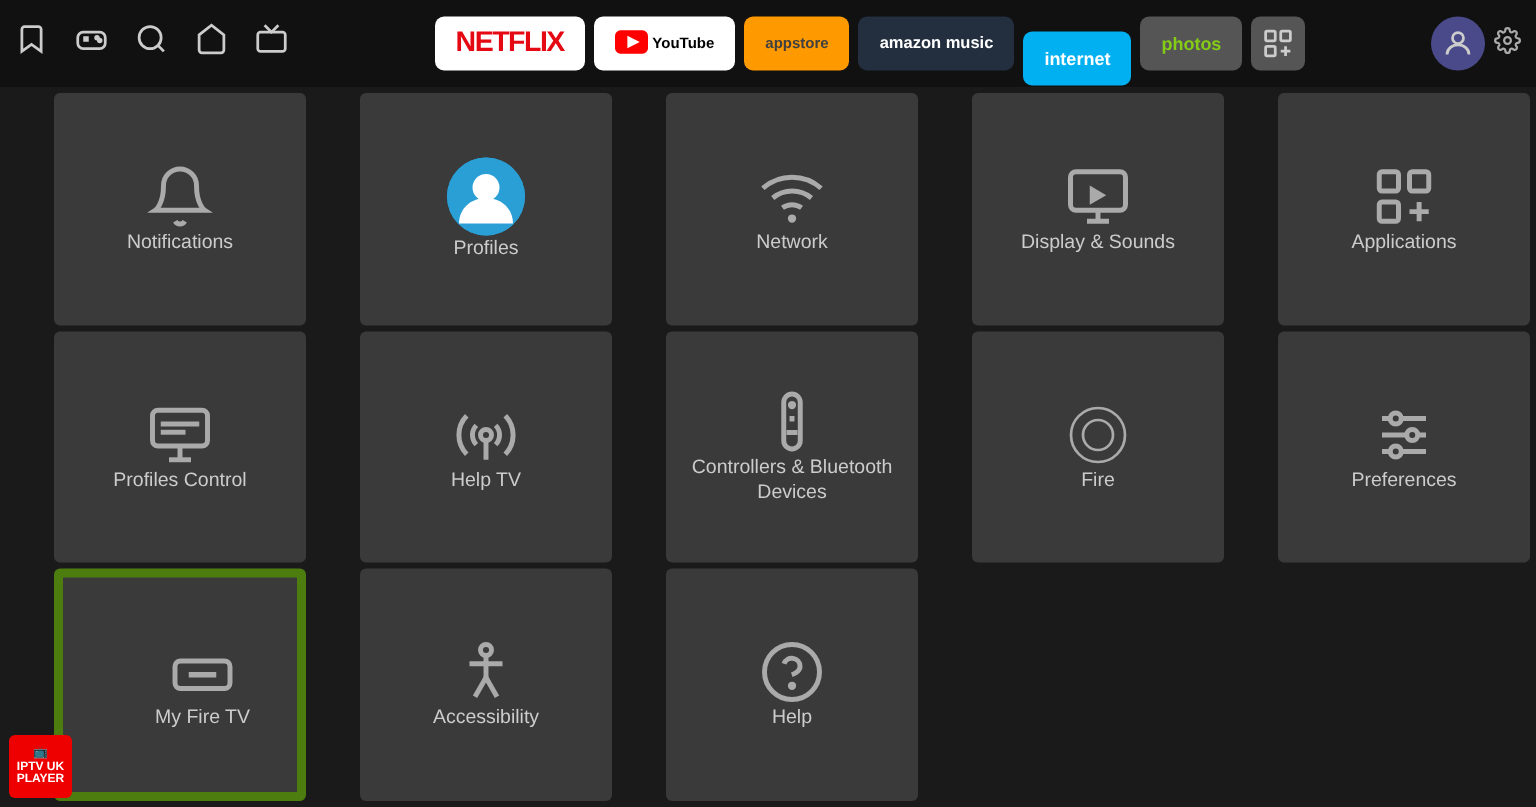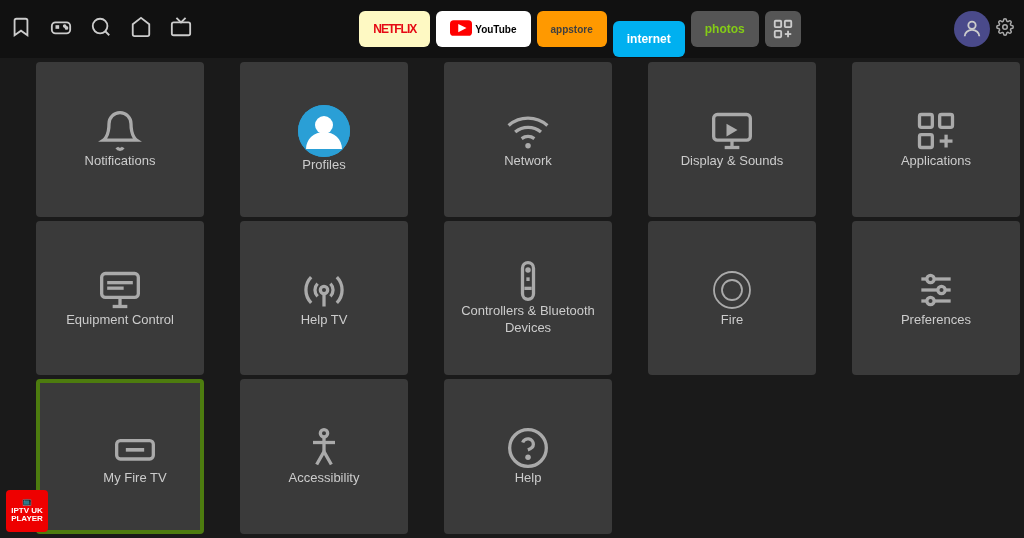--- a/index.html
+++ b/index.html
@@ -50,23 +50,23 @@
       align-items: center;
       justify-content: center;
       padding: 0 14px;
       font-weight: bold;
       font-size: 10px;
       cursor: pointer;
       white-space: nowrap;
     }
 
     .btn-netflix {
-      background: #fef9c3;
+      background: #ffffff;
       color: #e50914;
-      font-size: 12px;
+      font-size: 19px;
       font-weight: 900;
       letter-spacing: -1px;
       justify-content: center;
     }
 
     .btn-youtube {
       background: #fff;
       color: #000;
     }
 
@@ -146,21 +146,21 @@
       justify-content: center;
       cursor: pointer;
       color: #ccc;
       padding: 10px;
       position: relative;
       margin-left: 32px;
     }
 
     .settings-tile.selected {
       background-color: #3a3a3a;
-      border: 4px solid #4d7c0f;
+      border: 6px solid #4d7c0f;
       padding-left: 40px;
     }
 
     .settings-tile .icon-wrap {
       font-size: 36px;
       color: #aaa;
       display: flex;
       align-items: center;
       justify-content: center;
     }
@@ -268,20 +268,23 @@
             <polygon points="9,4 9,13 18,8.5" fill="#fff"></polygon>
           </svg>
       </span>
       <span>YouTube</span>
     </div>
 
     <div class="app-btn btn-appstore">
       <span>appstore</span>
     </div>
 
+    <div class="app-btn btn-amazon-music">
+      <span>amazon music</span>
+    </div>
 
     <div class="app-btn btn-internet">
       <span>internet</span>
     </div>
 
     <div class="app-btn btn-photos">
       <span>photos</span>
     </div>
 
     <div class="app-btn btn-grid">
@@ -374,21 +377,21 @@
   <div class="settings-tile">
     <div class="icon-wrap">
       <svg class="icon-svg" viewBox="0 0 24 24">
           <rect x="2" y="3" width="20" height="13" rx="2"></rect>
           <line x1="8" y1="21" x2="16" y2="21"></line>
           <line x1="12" y1="16" x2="12" y2="21"></line>
           <line x1="5" y1="8" x2="19" y2="8"></line>
           <line x1="5" y1="11" x2="14" y2="11"></line>
         </svg>
     </div>
-    <span class="tile-label">Equipment Control</span>
+    <span class="tile-label">Profiles Control</span>
   </div>
 
   <div class="settings-tile">
     <div class="icon-wrap">
       <svg class="icon-svg" viewBox="0 0 24 24">
         <circle cx="12" cy="12" r="2"></circle>
         <path d="M8.5 8.5a5 5 0 000 7M15.5 8.5a5 5 0 010 7"></path>
         <path d="M5 5a10 10 0 000 14M19 5a10 10 0 010 14"></path>
         <line x1="12" y1="14" x2="12" y2="21"></line>
       </svg>

